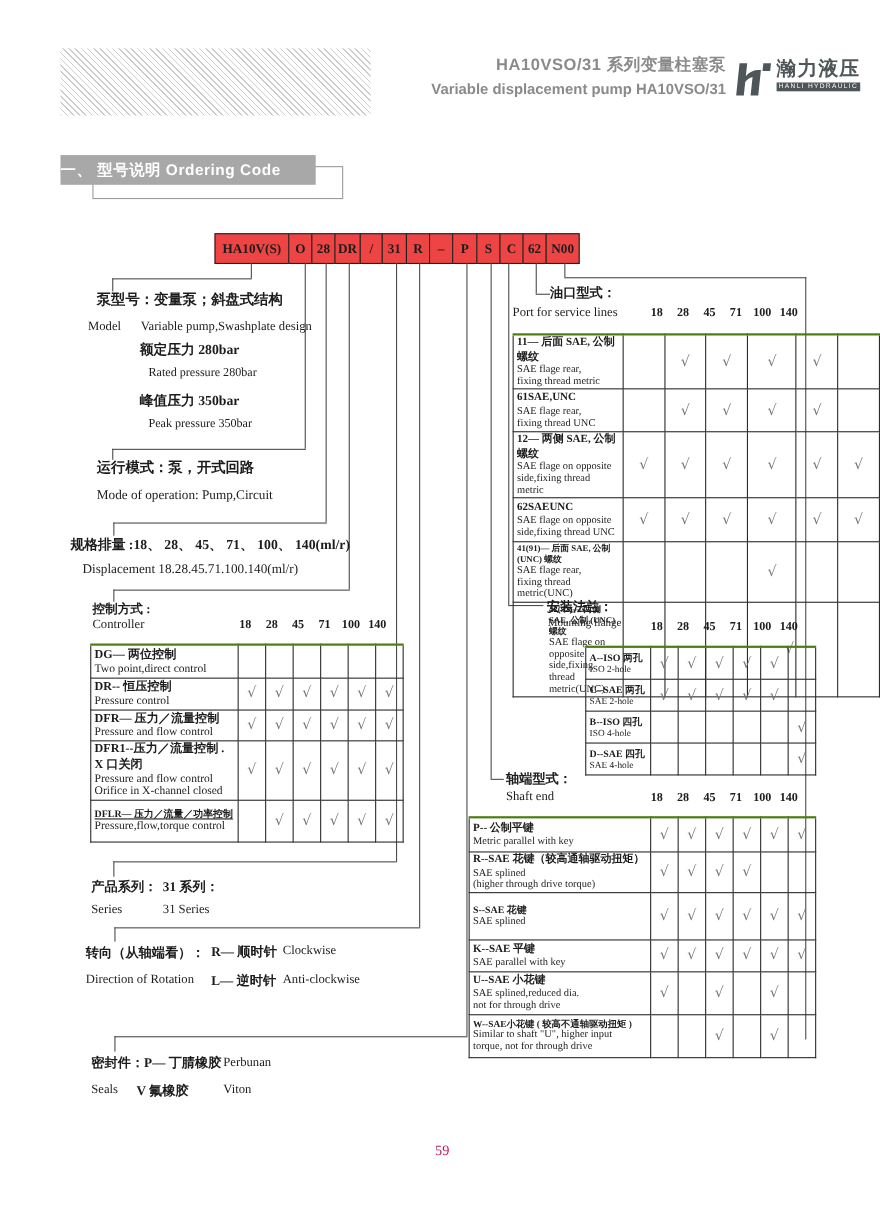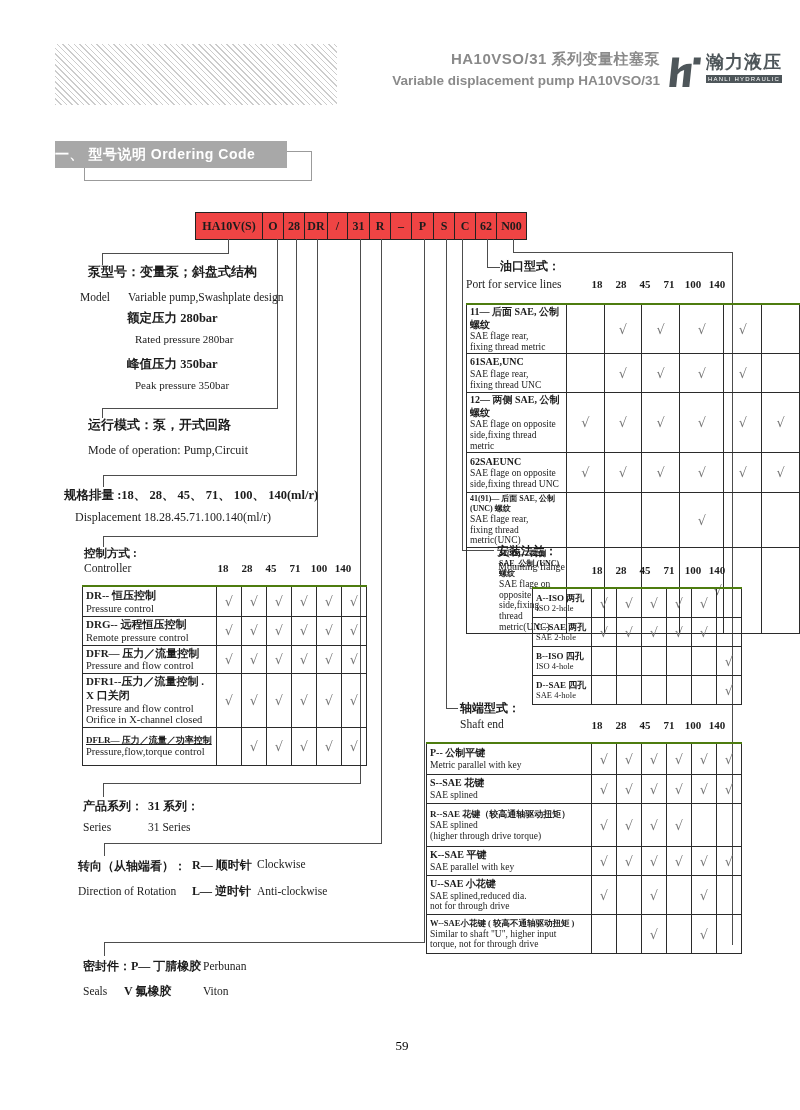--- a/index.html
+++ b/index.html
@@ -81,21 +81,21 @@
   .shaft-tbl .cn{font-size:10px;}
   .shaft-tbl .en{font-size:9.5px;}
   .shaft-tbl tr:nth-child(1) td{height:28px;}
   .shaft-tbl tr:nth-child(2) td{height:26px;}
   .shaft-tbl tr:nth-child(3) td{height:40px;}
   .shaft-tbl tr:nth-child(3) .cn{font-size:9px;}
   .shaft-tbl tr:nth-child(4) td{height:26px;}
   .shaft-tbl tr:nth-child(5) td{height:36px;}
   .shaft-tbl tr:nth-child(6) td{height:36px;}
   .shaft-tbl tr:nth-child(6) .cn{font-size:8.5px;}
-  .page-num{position:absolute;left:385px;top:1038px;width:34px;text-align:center;font-size:13px;color:#000000;}
+  .page-num{position:absolute;left:385px;top:1038px;width:34px;text-align:center;font-size:13px;color:#be185d;}
 </style>
 </head>
 <body>
 
 <div class="page">
 
   <div class="hatch"></div>
   <div class="doc-title">
     <div class="t-cn">HA10VSO/31 系列变量柱塞泵</div>
     <div class="t-en">Variable displacement pump HA10VSO/31</div>
@@ -203,36 +203,36 @@
     <div class="num-row" style="left:211px;top:562px;width:146px">
       <span>18</span>
         <span>28</span>
         <span>45</span>
         <span>71</span>
         <span>100</span>
         <span>140</span>
     </div>
     <table class="tbl ctl-tbl" style="left:82px;top:585px">
       <tbody>
+          <tr>
+        <td class="lbl">
+          <div class="cn">DG— 两位控制</div>
+          <div class="en">Two point,direct control</div>
+        </td>
+        <td class="chk"></td>
+        <td class="chk"></td>
+        <td class="chk"></td>
+        <td class="chk"></td>
+        <td class="chk"></td>
+        <td class="chk"></td>
+      </tr>
       <tr>
         <td class="lbl">
           <div class="cn">DR-- 恒压控制</div>
           <div class="en">Pressure control</div>
-        </td>
-        <td class="chk">√</td>
-        <td class="chk">√</td>
-        <td class="chk">√</td>
-        <td class="chk">√</td>
-        <td class="chk">√</td>
-        <td class="chk">√</td>
-      </tr>
-      <tr>
-        <td class="lbl">
-          <div class="cn">DRG-- 远程恒压控制</div>
-          <div class="en">Remote pressure control</div>
         </td>
         <td class="chk">√</td>
         <td class="chk">√</td>
         <td class="chk">√</td>
         <td class="chk">√</td>
         <td class="chk">√</td>
         <td class="chk">√</td>
       </tr>
       <tr>
         <td class="lbl">
@@ -479,45 +479,45 @@
         </td>
         <td class="chk">√</td>
         <td class="chk">√</td>
         <td class="chk">√</td>
         <td class="chk">√</td>
         <td class="chk">√</td>
         <td class="chk">√</td>
       </tr>
       <tr>
         <td class="lbl">
-          <div class="cn">S--SAE 花键</div>
-          <div class="en">SAE splined</div>
-        </td>
-        <td class="chk">√</td>
-        <td class="chk">√</td>
-        <td class="chk">√</td>
-        <td class="chk">√</td>
-        <td class="chk">√</td>
-        <td class="chk">√</td>
-      </tr>
-      <tr>
-        <td class="lbl">
           <div class="cn">R--SAE 花键（较高通轴驱动扭矩）</div>
           <div class="en">SAE splined</div>
           <div class="en">(higher through drive torque)</div>
         </td>
         <td class="chk">√</td>
         <td class="chk">√</td>
         <td class="chk">√</td>
         <td class="chk">√</td>
         <td class="chk"></td>
         <td class="chk"></td>
       </tr>
       <tr>
         <td class="lbl">
+          <div class="cn">S--SAE 花键</div>
+          <div class="en">SAE splined</div>
+        </td>
+        <td class="chk">√</td>
+        <td class="chk">√</td>
+        <td class="chk">√</td>
+        <td class="chk">√</td>
+        <td class="chk">√</td>
+        <td class="chk">√</td>
+      </tr>
+      <tr>
+        <td class="lbl">
           <div class="cn">K--SAE 平键</div>
           <div class="en">SAE parallel with key</div>
         </td>
         <td class="chk">√</td>
         <td class="chk">√</td>
         <td class="chk">√</td>
         <td class="chk">√</td>
         <td class="chk">√</td>
         <td class="chk">√</td>
       </tr>

